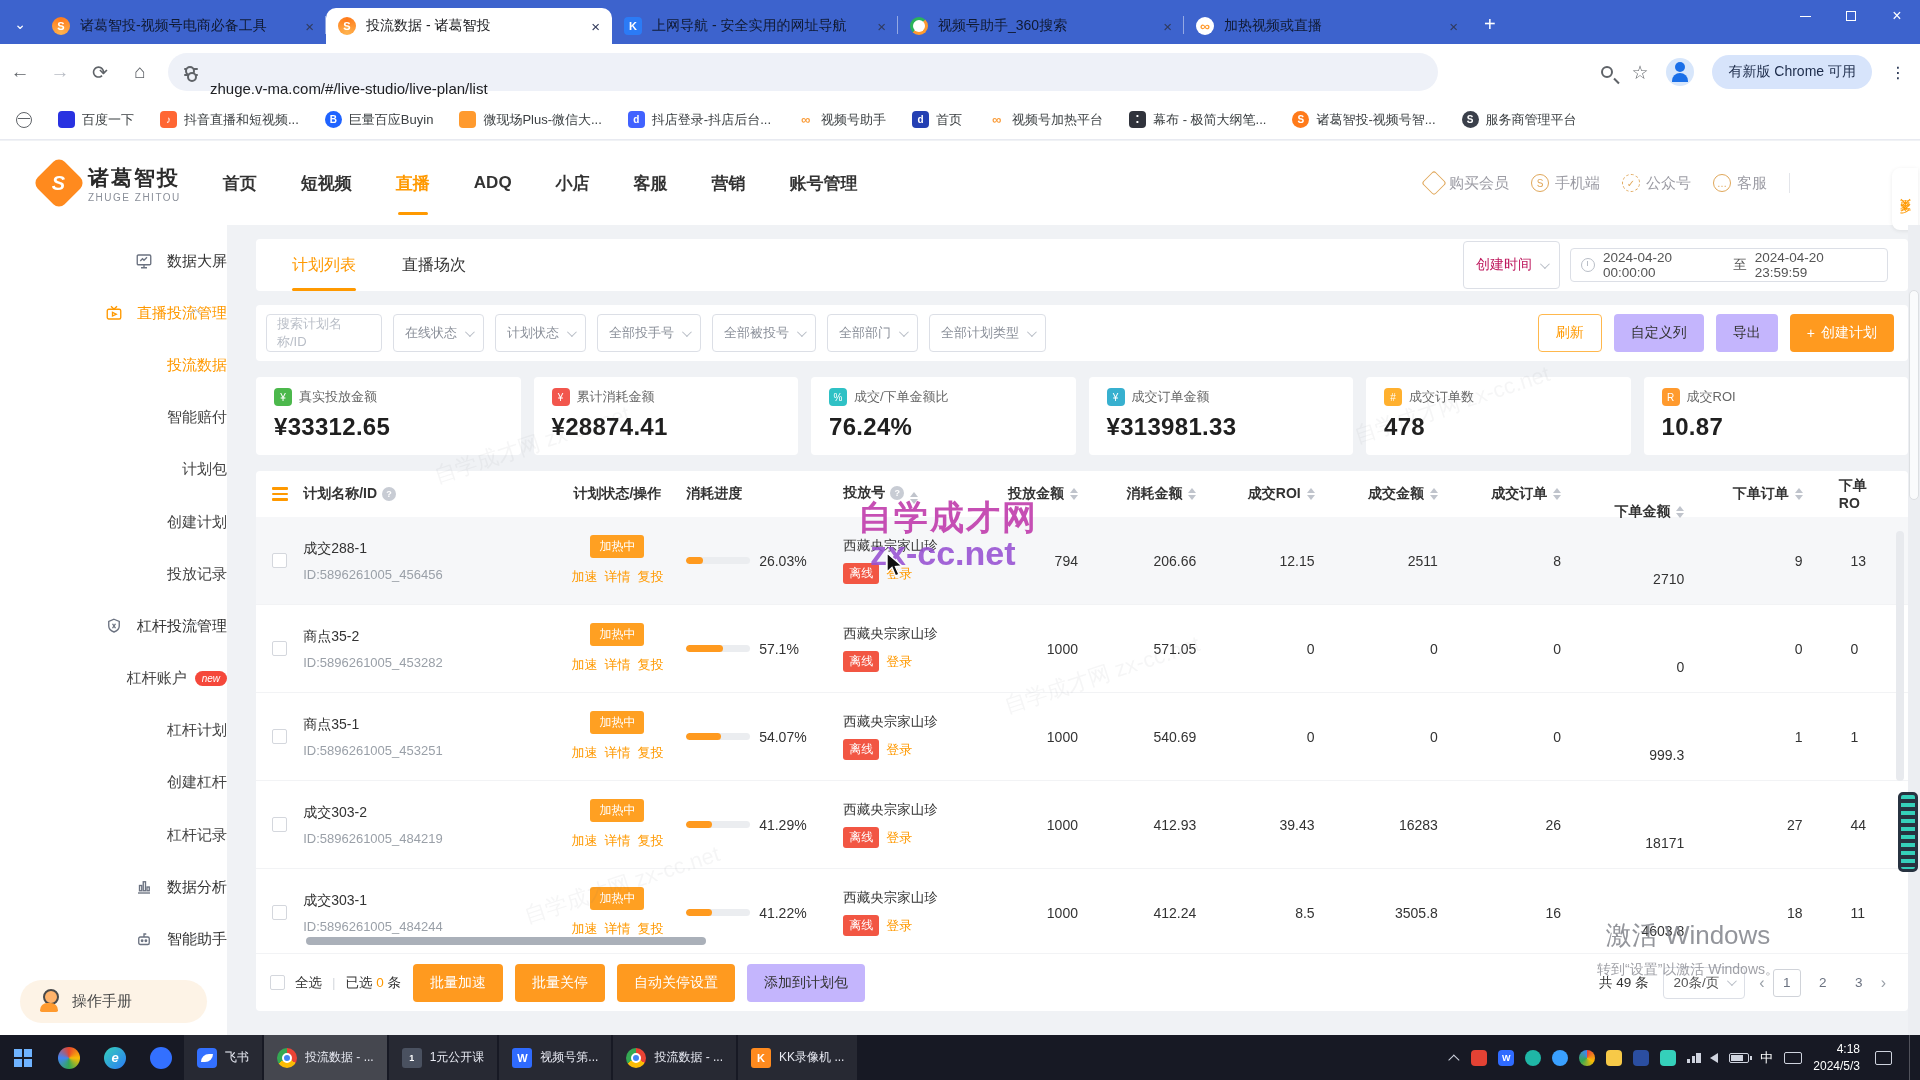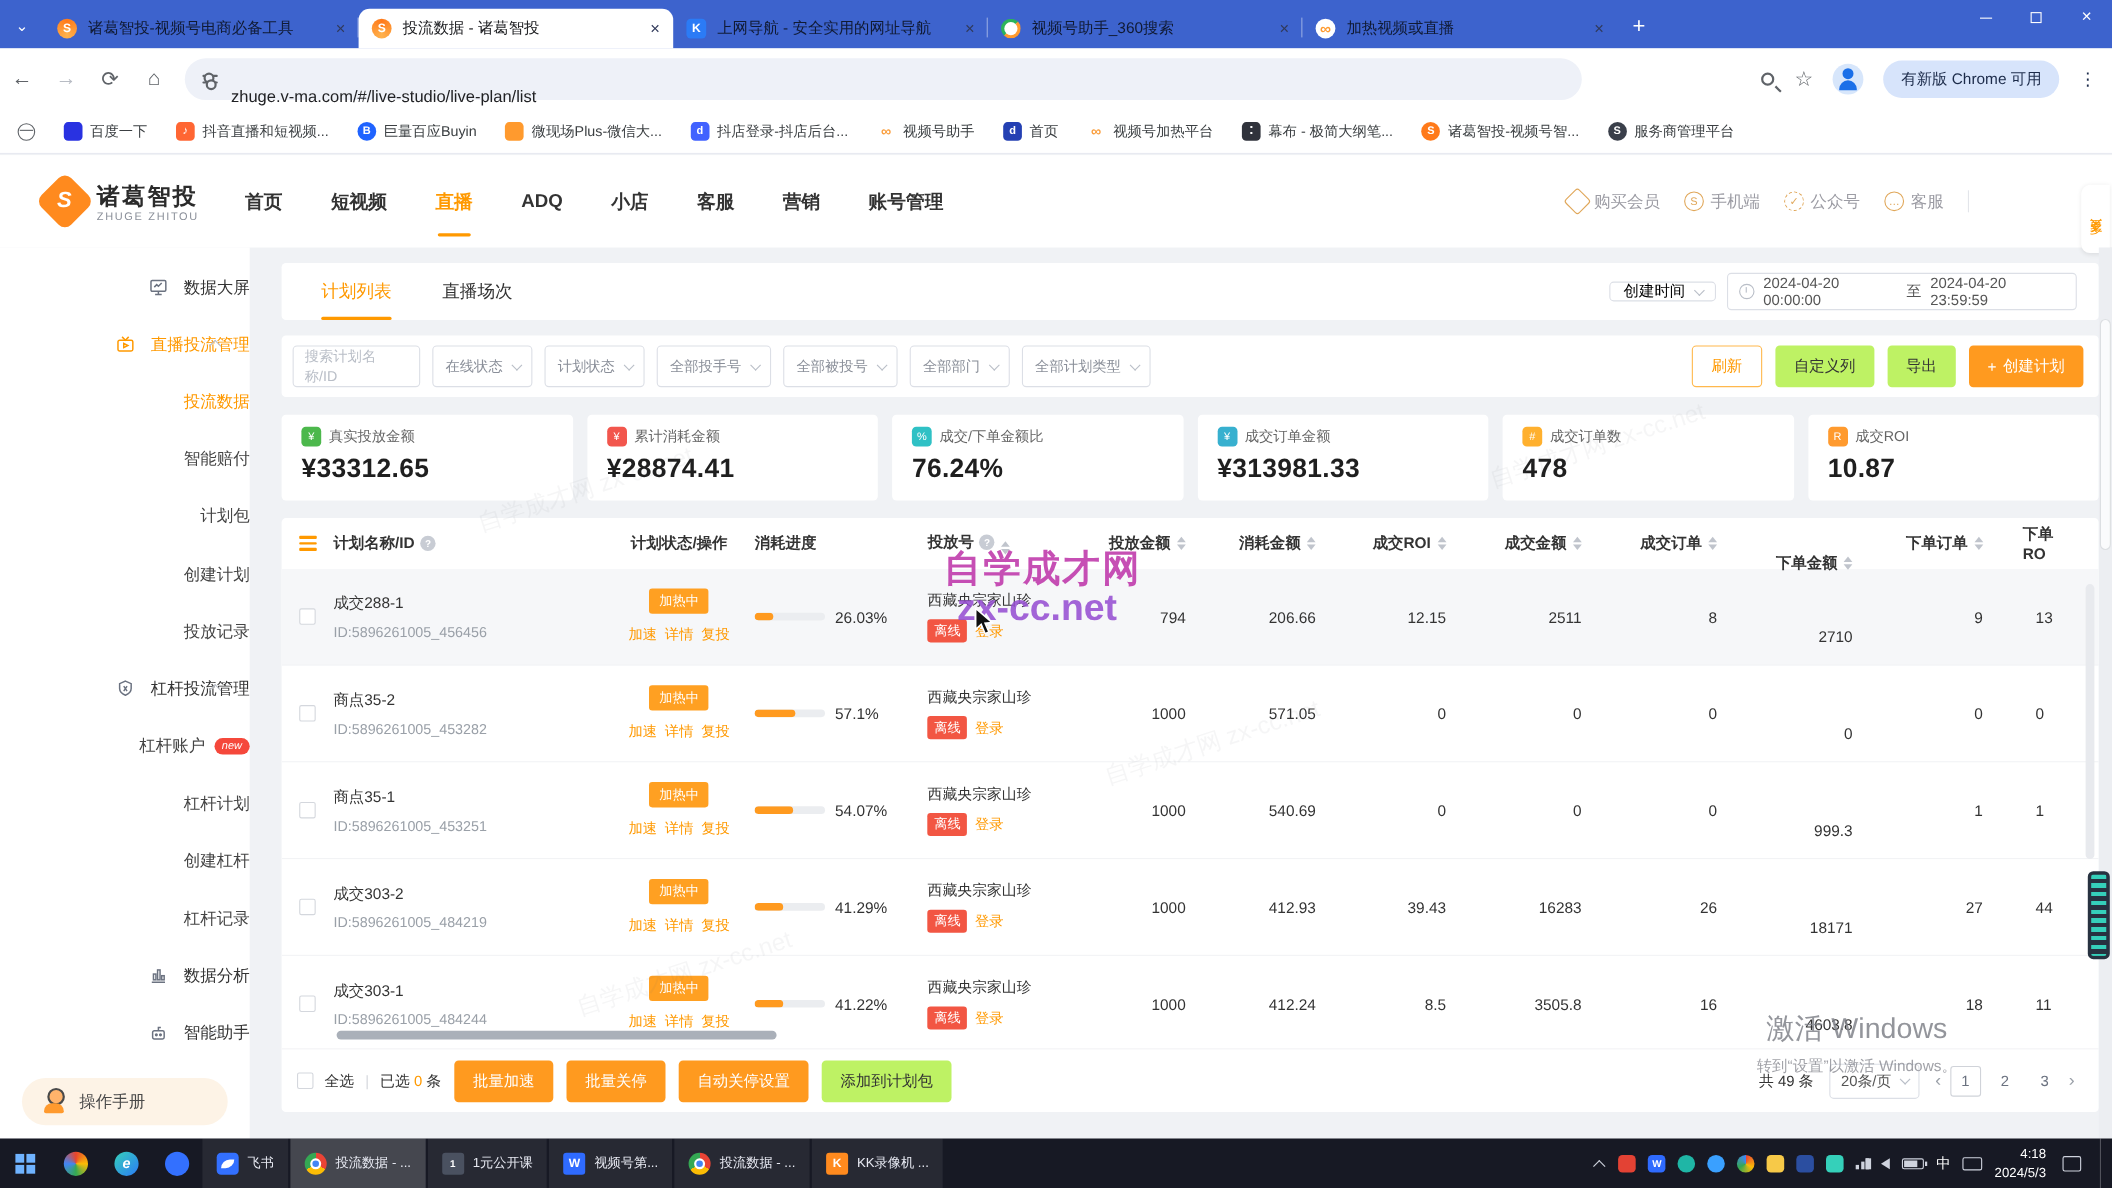--- a/index.html
+++ b/index.html
@@ -83,33 +83,33 @@
   .mascot:after { content:""; position:absolute; width:18px; height:9px; border-radius:8px 8px 2px 2px; background:#ff9a2e; left:4px; top:15px; }
 
   
   .main { position:absolute; top:225px; left:227px; width:1693px; height:810px; padding:14px 12px 0 29px; }
   .strip { background:#fff; border-radius:4px; }
   .strip1 { height:52px; display:flex; align-items:center; padding:0 20px 0 36px; }
   .ctab { font-size:16px; margin-right:46px; color:#333; position:relative; height:52px; display:flex; align-items:center; }
   .ctab.active { color:#ff9900; }
   .ctab.active:after { content:""; position:absolute; left:0; right:0; bottom:0; height:3px; background:#ff9900; border-radius:2px; }
   .strip1-right { margin-left:auto; display:flex; align-items:center; gap:10px; }
-  .sel-sm { height:18px; border:1px solid #dcdfe6; border-radius:4px; display:flex; align-items:center; gap:8px; padding:0 12px; font-size:14px; color:#000000;justify-content:center; }
+  .sel-sm { height:48px; border:1px solid #dcdfe6; border-radius:4px; display:flex; align-items:center; gap:8px; padding:0 12px; font-size:14px; color:#be185d;justify-content:center; }
   .chevd { width:7px; height:7px; border-right:1.4px solid #b9bec7; border-bottom:1.4px solid #b9bec7; transform:rotate(45deg) translateY(-2px); }
   .datebox { height:34px; width:318px; border:1px solid #dcdfe6; border-radius:4px; display:flex; align-items:center; gap:8px; padding:0 10px; font-size:13.5px; color:#555; }
   .clock { width:14px; height:14px; border:1.4px solid #b9bec7; border-radius:50%; position:relative; flex:0 0 auto; }
   .clock:after { content:""; position:absolute; left:5px; top:2px; width:1.4px; height:5px; background:#b9bec7; }
 
   .strip2 { height:56px; margin-top:14px; display:flex; align-items:center; gap:11px; padding:0 14px 0 10px; }
   .f-input { width:116px; height:38px; border:1px solid #dcdfe6; border-radius:4px; display:flex; align-items:center; padding:0 10px; font-size:13px; color:#b9bec7; }
   .f-sel { height:38px; border:1px solid #dcdfe6; border-radius:4px; display:flex; align-items:center; gap:8px; padding:0 11px; font-size:13px; color:#8a8f99; }
   .strip2-right { margin-left:auto; display:flex; gap:12px; align-items:center; }
   .btn { height:38px; border-radius:4px; display:flex; align-items:center; justify-content:center; font-size:14px; padding:0 17px; }
   .btn-outline-o { border:1px solid #ffb84d; color:#ff9900; background:#fff; }
-  .btn-gray { background:#bef264; color:#333; }
+  .btn-gray { background:#c4b5fd; color:#333; }
   .btn-orange { background:#ff9a1f; color:#fff; }
 
   .cards { margin-top:16px; display:flex; gap:13px; }
   .card { flex:1; background:#fff; border-radius:4px; height:78px; padding:11px 18px; }
   .card-top { display:flex; align-items:center; gap:7px; font-size:13px; color:#666; }
   .c-ico { width:18px; height:18px; border-radius:4px; color:#fff; font-size:10px; display:flex; align-items:center; justify-content:center; }
   .card-val { font-size:24px; font-weight:bold; color:#1f1f1f; margin-top:7px; letter-spacing:.3px; }
   .more-tab { position:absolute; right:2px; top:168px; width:26px; height:62px; background:#fff; border-radius:8px 0 0 8px; display:flex; flex-direction:column; align-items:center; justify-content:center; color:#ff9900; font-size:12px; box-shadow:0 1px 4px rgba(0,0,0,.08); }
   .dblchev { width:7px; height:7px; border-right:1.5px solid #ff9900; border-bottom:1.5px solid #ff9900; transform:rotate(45deg); margin-top:2px; }
   .dblchev + .dblchev { margin-top:-2px; }

